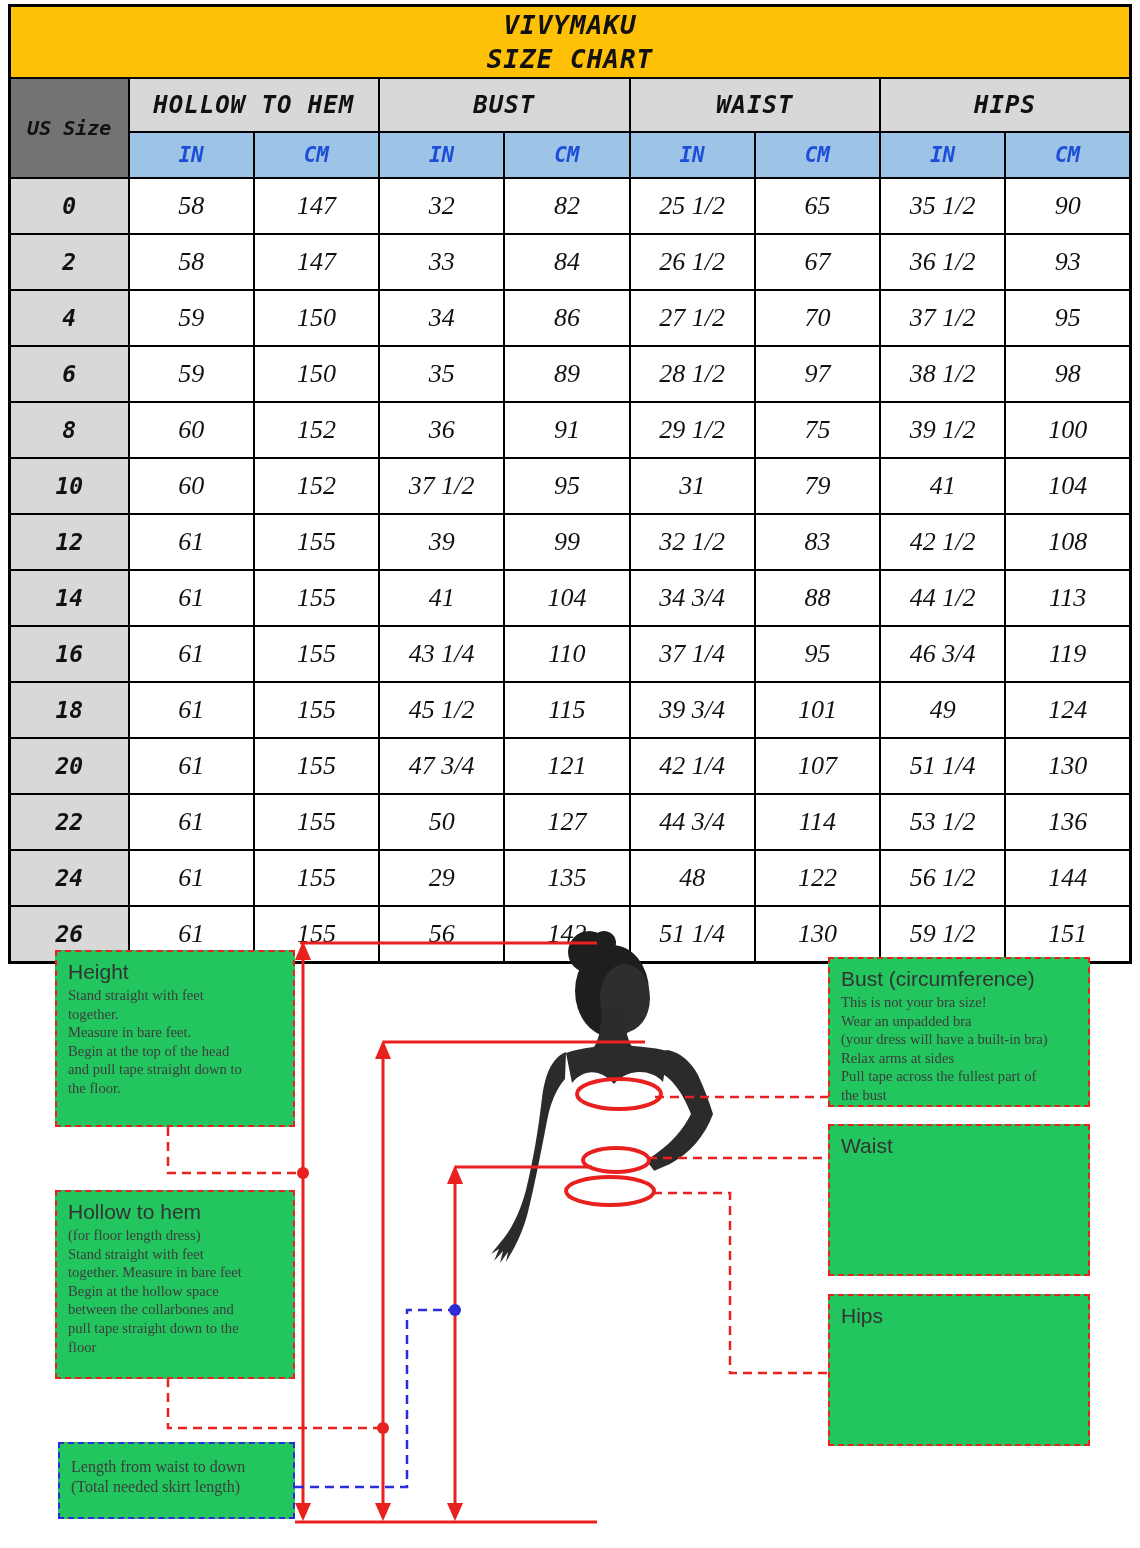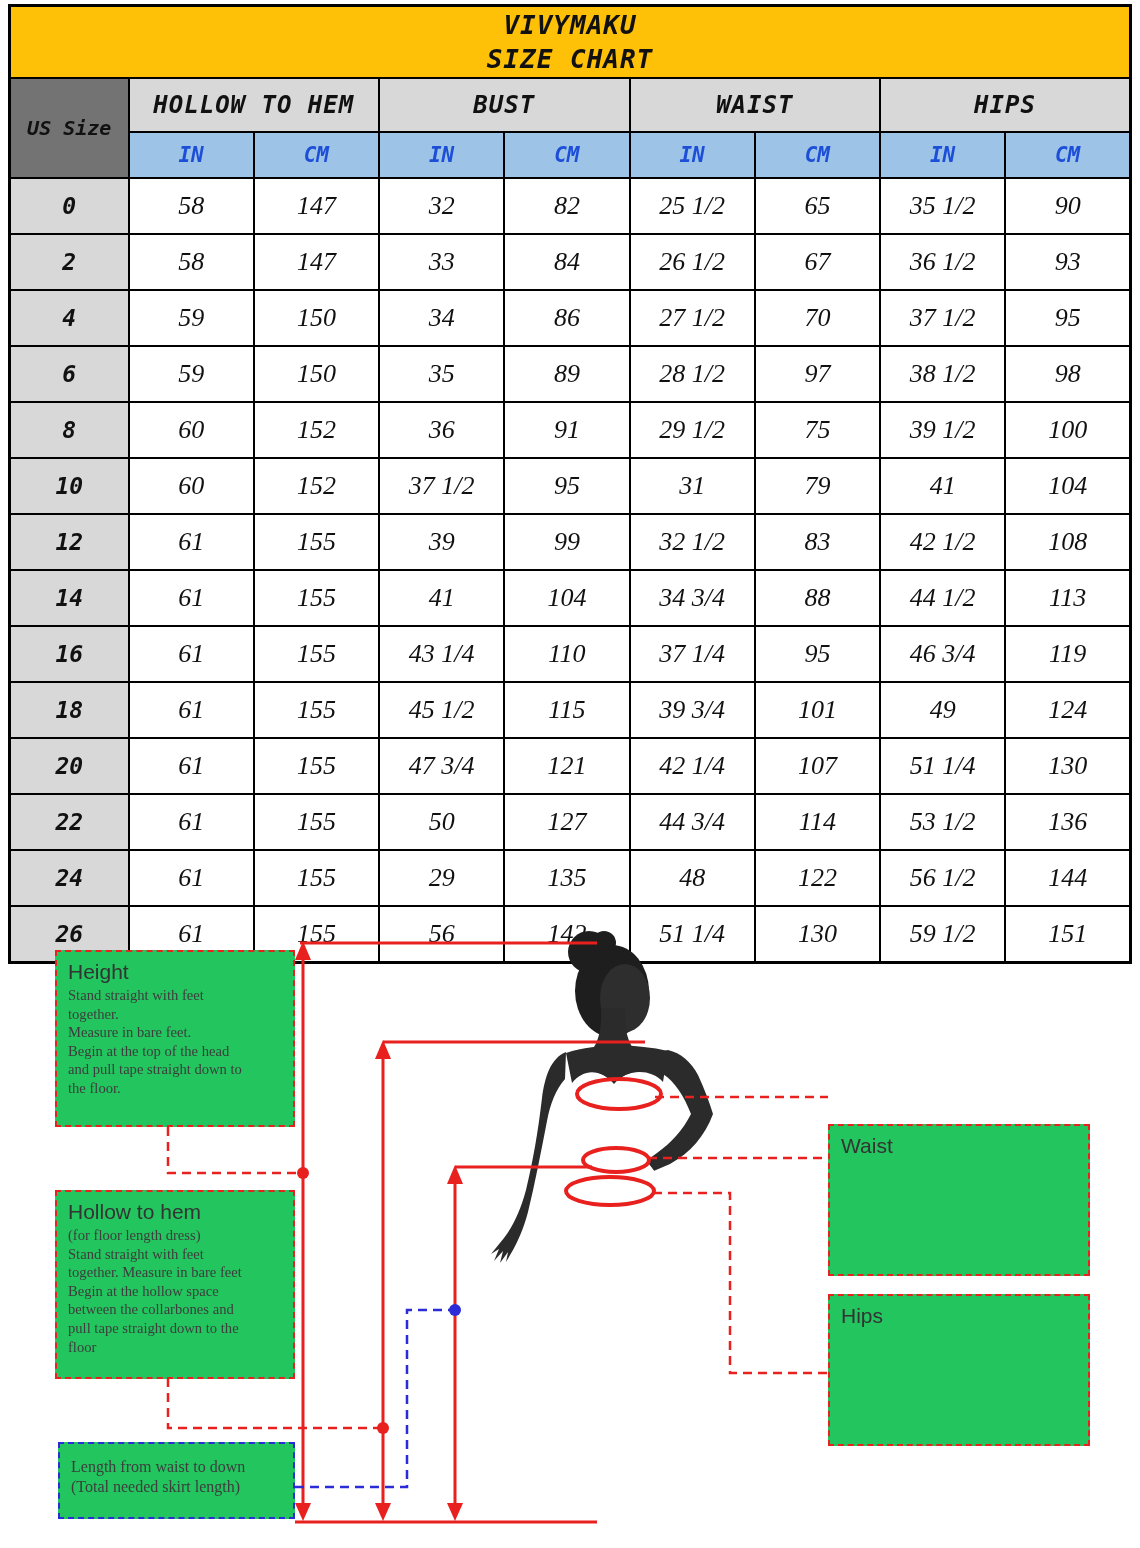--- a/index.html
+++ b/index.html
@@ -359,20 +359,29 @@
 between the collarbones and
 pull tape straight down to the
 floor</p>
   </div>
 
   <div class="gbox blue" style="left:58px;top:512px;width:237px;height:77px;">
     <p>Length from waist to down
 (Total needed skirt length)</p>
   </div>
 
+  <div class="gbox" style="left:828px;top:27px;width:262px;height:150px;">
+    <h3>Bust (circumference)</h3>
+    <p>This is not your bra size!
+Wear an unpadded bra
+(your dress will have a built-in bra)
+Relax arms at sides
+Pull tape across the fullest part of
+the bust</p>
+  </div>
 
   <div class="gbox" style="left:828px;top:194px;width:262px;height:152px;">
     <h3>Waist</h3>
   </div>
 
   <div class="gbox" style="left:828px;top:364px;width:262px;height:152px;">
     <h3>Hips</h3>
   </div>
 </div>
 

